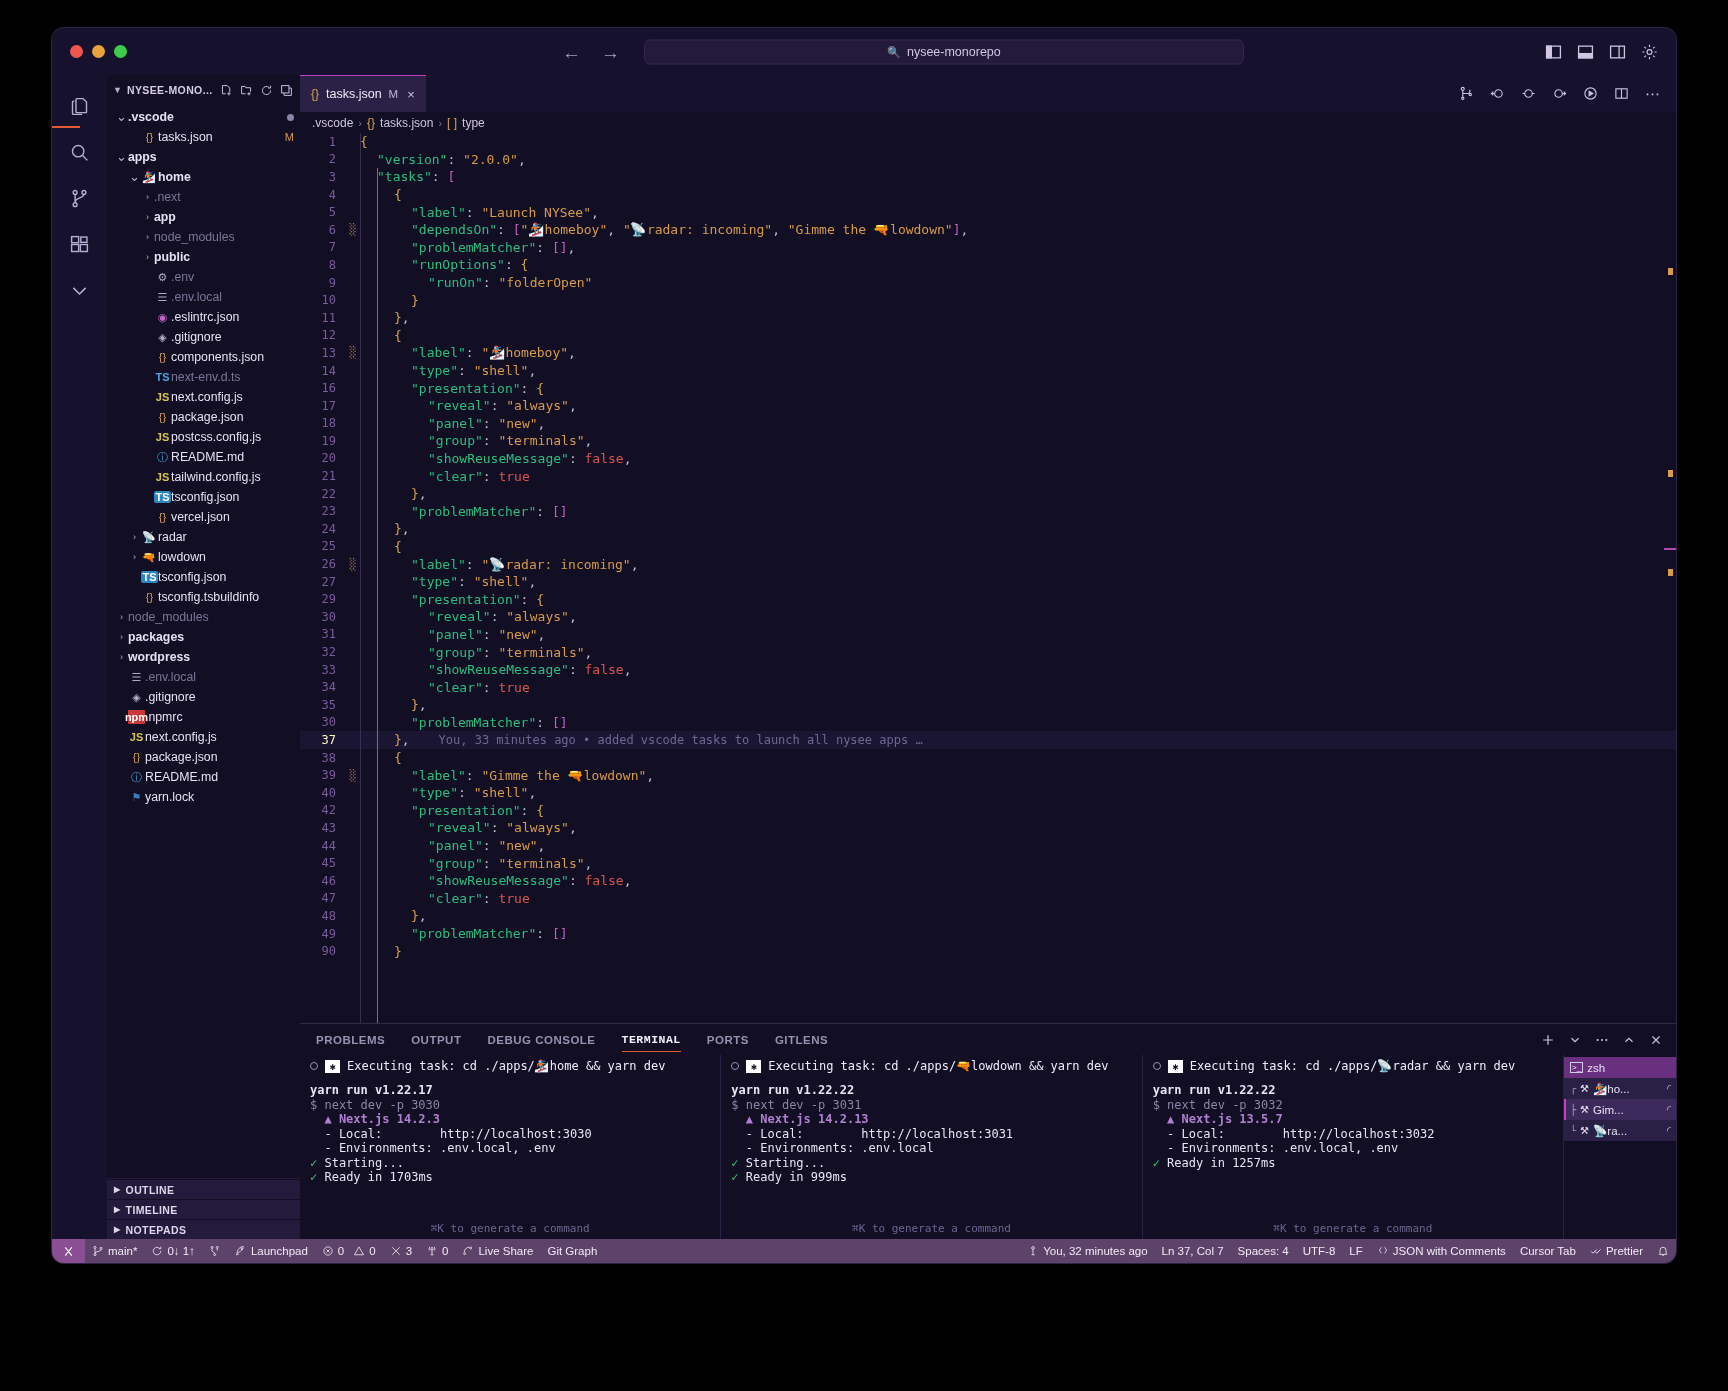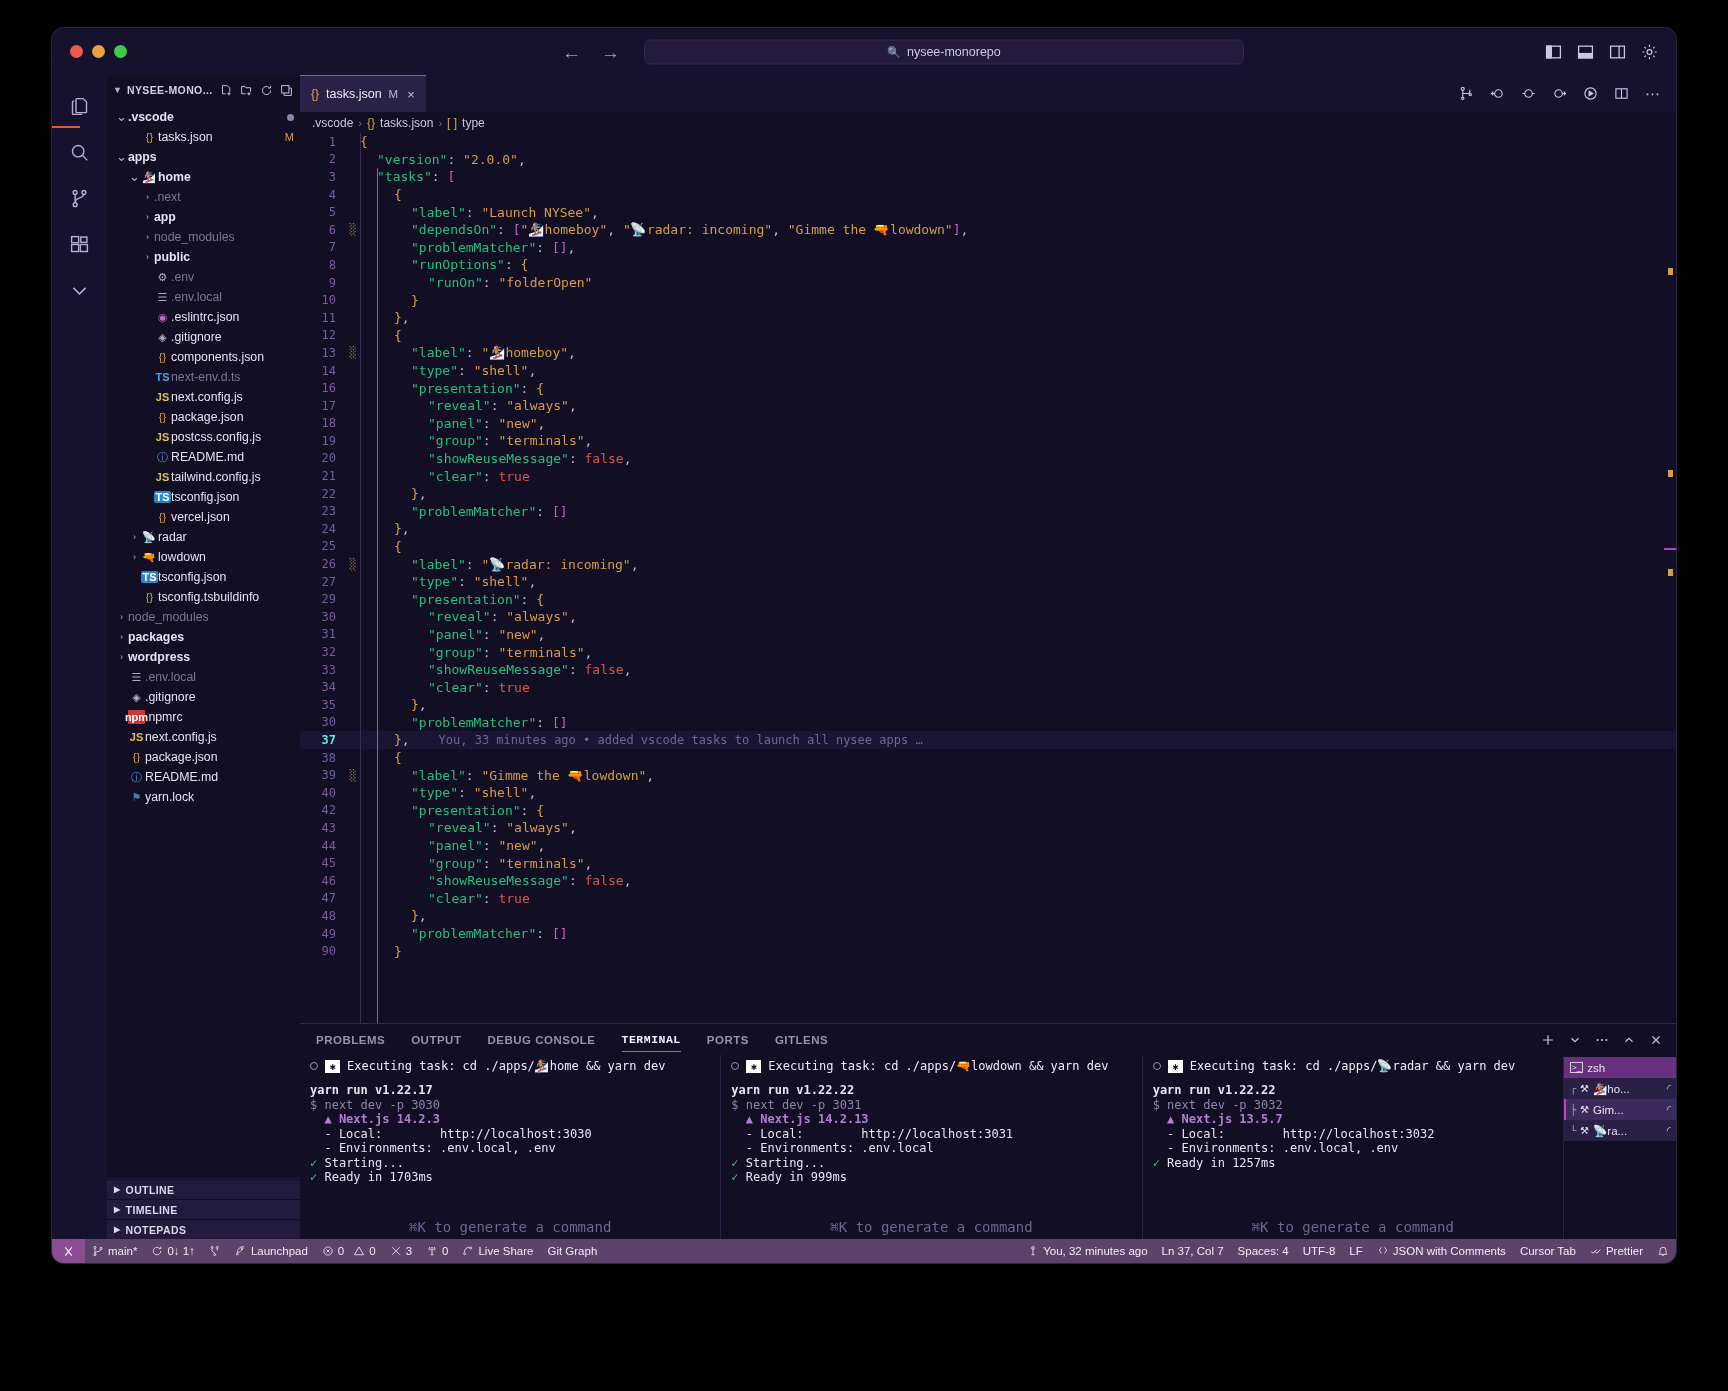--- a/index.html
+++ b/index.html
@@ -184,21 +184,21 @@
   .codearea { position: relative; }
   .cl {
     height: 17.6px; display: flex; align-items: center;
     font-size: 13px; white-space: pre;
   }
   .cl.hl { background: #1a1533; }
   .ln {
     width: 46px; flex: 0 0 46px; text-align: right;
     color: #7a5d9c; font-size: 12px; padding-right: 10px;
   }
-  .cl.hl .ln { color: #5eead4; font-weight: bold; }
+  .cl.hl .ln { color: #fef9c3; font-weight: normal; }
   .gut {
     width: 14px; flex: 0 0 14px; text-align: center;
     color: #d79b4a; font-size: 11px;
   }
   .code { flex: 1; }
   .k { color: #2bbf7e; }
   .s { color: #d79b4a; }
   .p { color: #c5bcd9; }
   .b { color: #d9564e; }
   .br1 { color: #d7a24c; }
@@ -263,21 +263,21 @@
     display: flex; align-items: center; justify-content: center;
     flex: 0 0 15px;
   }
   .tline { font-size: 12px; line-height: 14.5px; color: #e9e4f3; white-space: pre; }
   .tline.bold { font-weight: bold; }
   .tline.dimc { color: #8d85a6; }
   .tline.ver { color: #b07fd0; font-weight: bold; }
   .ckmark { color: #3ecb6e; }
   .gen-hint {
     position: absolute; bottom: 4px; left: 0; right: 0;
-    text-align: center; font-size: 14px; color: #6e6690;
+    text-align: center; font-size: 11px; color: #6e6690;
     font-family: "DejaVu Sans Mono", monospace;
   }
   .termlist {
     width: 113px; flex: 0 0 113px;
     border-left: 1px solid #2b2144;
     padding-top: 2px;
     background: #120e24;
   }
   .tl-item {
     height: 21px; display: flex; align-items: center; gap: 4px;

